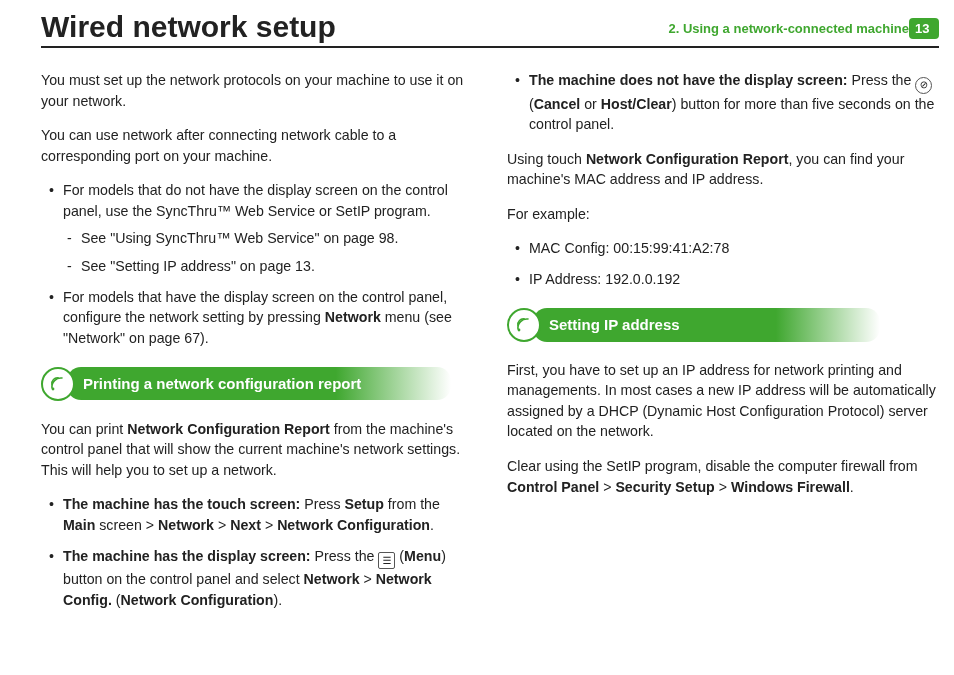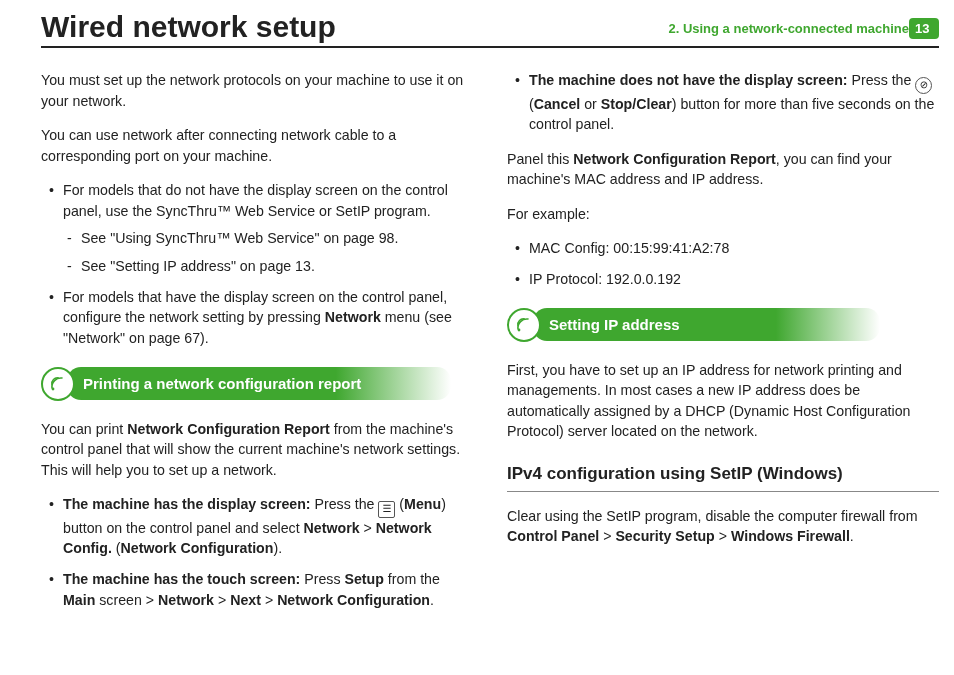--- a/index.html
+++ b/index.html
@@ -84,21 +84,21 @@
     margin-bottom: 8px;
   }
   ul.dash > li::before {
     content: "-";
     position: absolute;
     left: 4px;
     top: 0;
   }
   .section-pill {
     display: flex;
-    align-items: flex-start;
+    align-items: center;
     margin: 18px 0 18px 0;
     height: 34px;
   }
   .pill-icon {
     width: 34px;
     height: 34px;
     border-radius: 50%;
     border: 2px solid #3fa72f;
     box-sizing: border-box;
     display: flex;
@@ -191,61 +191,60 @@
         </div>
         <div class="pill-label">Printing a network configuration report</div>
       </div>
 
       <p class="p">
         <span>You can print </span><b>Network Configuration Report</b><span> from the machine's control panel that will show the current machine's network settings. This will help you to set up a network.</span>
       </p>
 
       <ul class="bullets">
         <li>
+          <b>The machine has the touch screen:</b><span> Press </span><b>Setup</b><span> from the </span><b>Main</b><span> screen &gt; </span><b>Network</b> &gt; <b>Next</b> &gt; <b>Network Configuration</b>.
+        </li>
+        <li>
           <b>The machine has the display screen:</b><span> Press the </span><span class="inline-icon">☰</span> (<b>Menu</b><span>) button on the control panel and select </span><b>Network</b> &gt; <b>Network Config.</b> (<b>Network Configuration</b>).
         </li>
-        <li>
-          <b>The machine has the touch screen:</b><span> Press </span><b>Setup</b><span> from the </span><b>Main</b><span> screen &gt; </span><b>Network</b> &gt; <b>Next</b> &gt; <b>Network Configuration</b>.
-        </li>
       </ul>
     </div>
 
     <div class="col">
       <ul class="bullets">
         <li>
-          <b>The machine does not have the display screen:</b><span> Press the </span><span class="inline-icon round">⊘</span> (<b>Cancel</b><span> or </span><b>Stop/Clear</b><span>) button for more than five seconds on the control panel.</span>
+          <b>The machine does not have the display screen:</b><span> Press the </span><span class="inline-icon round">⊘</span> (<b>Cancel</b><span> or </span><b>Host/Clear</b><span>) button for more than five seconds on the control panel.</span>
         </li>
       </ul>
 
       <p class="p">
-        <span>Panel this </span><b>Network Configuration Report</b><span>, you can find your machine's MAC address and IP address.</span>
+        <span>Using touch </span><b>Network Configuration Report</b><span>, you can find your machine's MAC address and IP address.</span>
       </p>
 
       <p class="p">For example:</p>
 
       <ul class="bullets">
         <li>MAC Config: 00:15:99:41:A2:78</li>
-        <li>IP Protocol: 192.0.0.192</li>
+        <li>IP Address: 192.0.0.192</li>
       </ul>
 
       <div class="section-pill">
         <div class="pill-icon">
           <svg width="20" height="20" viewBox="0 0 20 20">
             <g fill="none" stroke="#3fa72f" stroke-width="1.6" stroke-linecap="round">
               <path d="M4 14 A9 9 0 0 1 14 4"></path>
               <path d="M4 10.5 A5.5 5.5 0 0 1 10.5 4"></path>
               <circle cx="5" cy="15" r="1.4" fill="#3fa72f" stroke="none"></circle>
             </g>
           </svg>
         </div>
         <div class="pill-label short">Setting IP address</div>
       </div>
 
-      <p class="p">First, you have to set up an IP address for network printing and managements. In most cases a new IP address does be automatically assigned by a DHCP (Dynamic Host Configuration Protocol) server located on the network.</p>
-
-      <div class="subhead">IPv4 configuration using SetIP (Windows)</div>
+      <p class="p">First, you have to set up an IP address for network printing and managements. In most cases a new IP address will be automatically assigned by a DHCP (Dynamic Host Configuration Protocol) server located on the network.</p>
+
 
       <p class="p">
         <span>Clear using the SetIP program, disable the computer firewall from </span><b>Control Panel</b> &gt; <b>Security Setup</b> &gt; <b>Windows Firewall</b>.
       </p>
     </div>
   </div>
 </div>
 
 </body></html>

